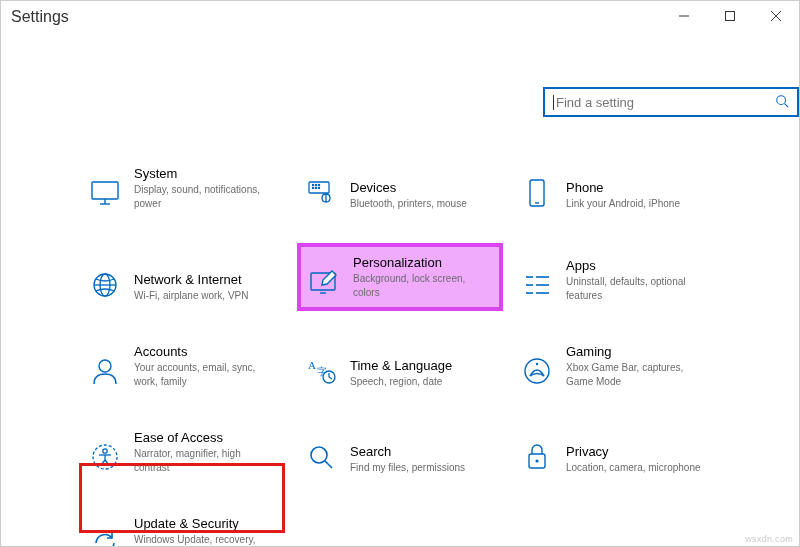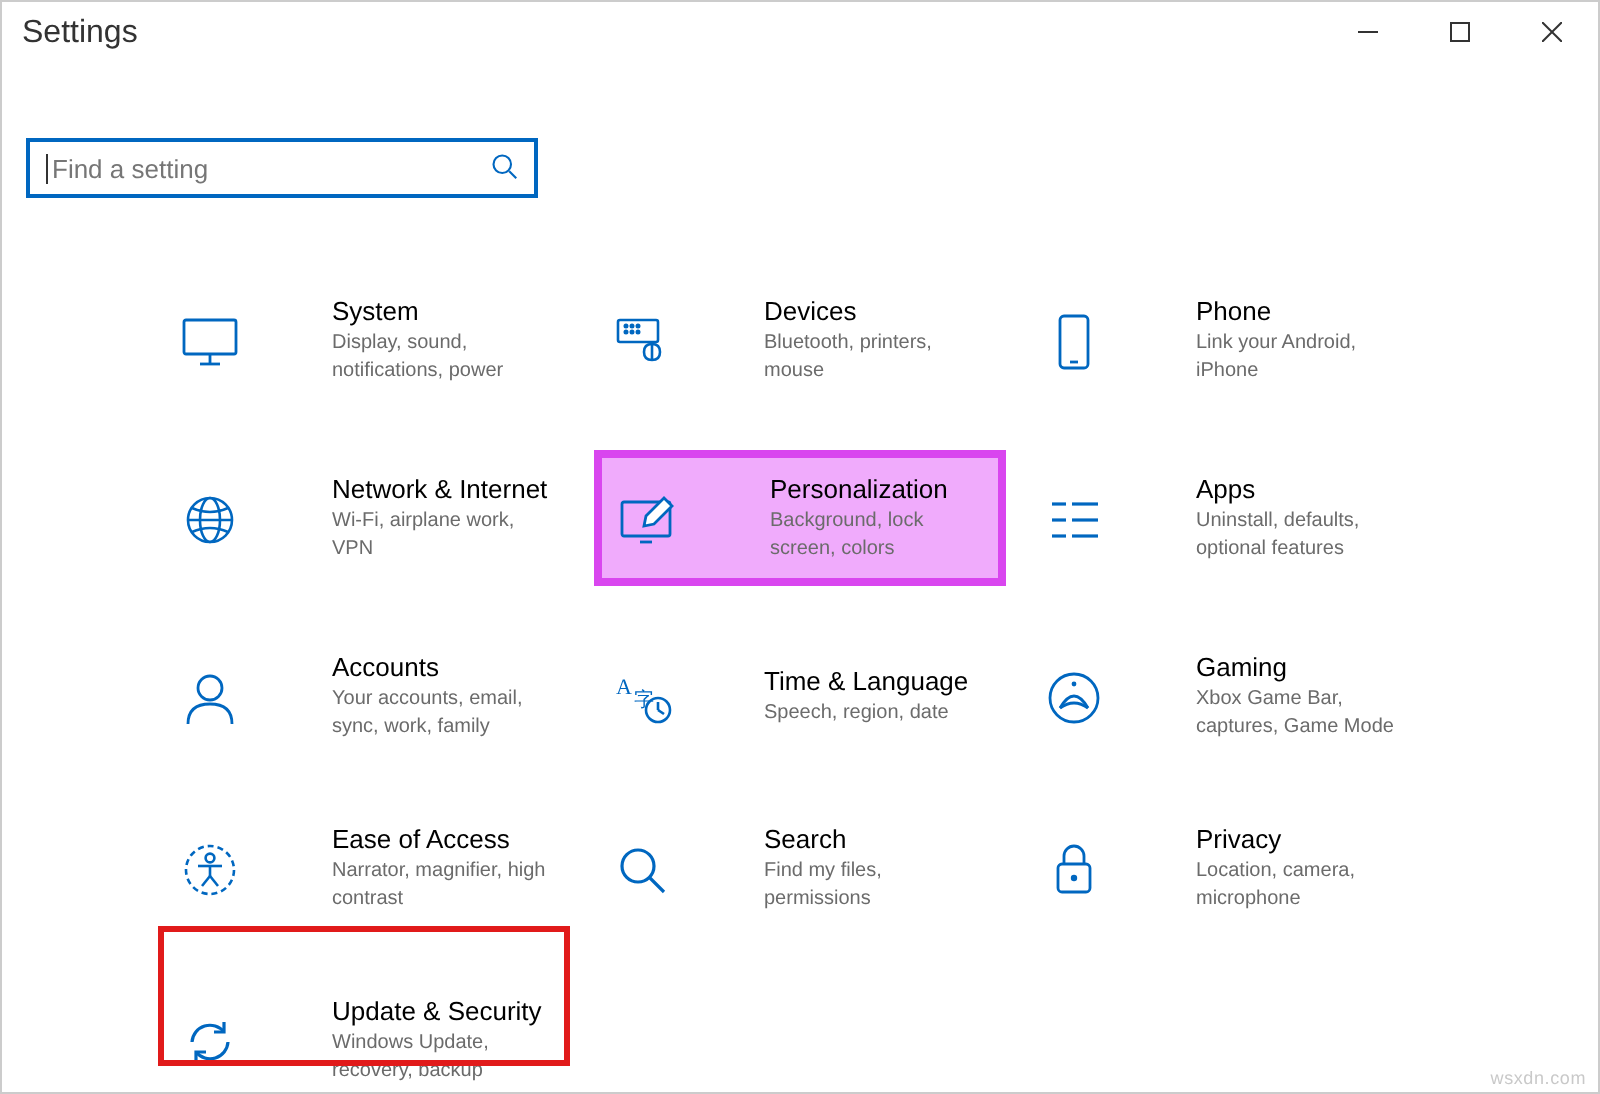--- a/index.html
+++ b/index.html
@@ -34,22 +34,22 @@
     align-items: center;
     justify-content: center;
     font-family: Arial, sans-serif;
     font-size: 11px;
     color: #333;
   }
   .win-btn svg { stroke: #333; }
   
   .search-wrap {
     display: flex;
-    justify-content: flex-start;
-    margin-top: 38px;
+    justify-content: flex-end;
+    margin-top: 56px;
     padding-left: 12px;
   }
   .search-box {
     width: 256px;
     height: 30px;
     border: 2px solid #0067c0;
     display: flex;
     align-items: center;
     padding: 0 8px;
     font-size: 13px;
@@ -67,25 +67,24 @@
   
   .grid {
     margin: 40px 80px 0 80px;
     display: grid;
     grid-template-columns: repeat(3, 1fr);
     column-gap: 10px;
     row-gap: 24px;
   }
   .tile {
     display: flex;
-    align-items: center;
+    align-items: flex-end;
     padding: 8px 10px 8px 6px;
     border: 1px solid transparent;
     min-height: 62px;
-    gap: 32px;
   }
   .tile.hovered {
     border: 4px solid #d946ef;
     background: #f0abfc;
   }
   .tile-icon {
     width: 34px;
     height: 34px;
     flex-shrink: 0;
     display: flex;

